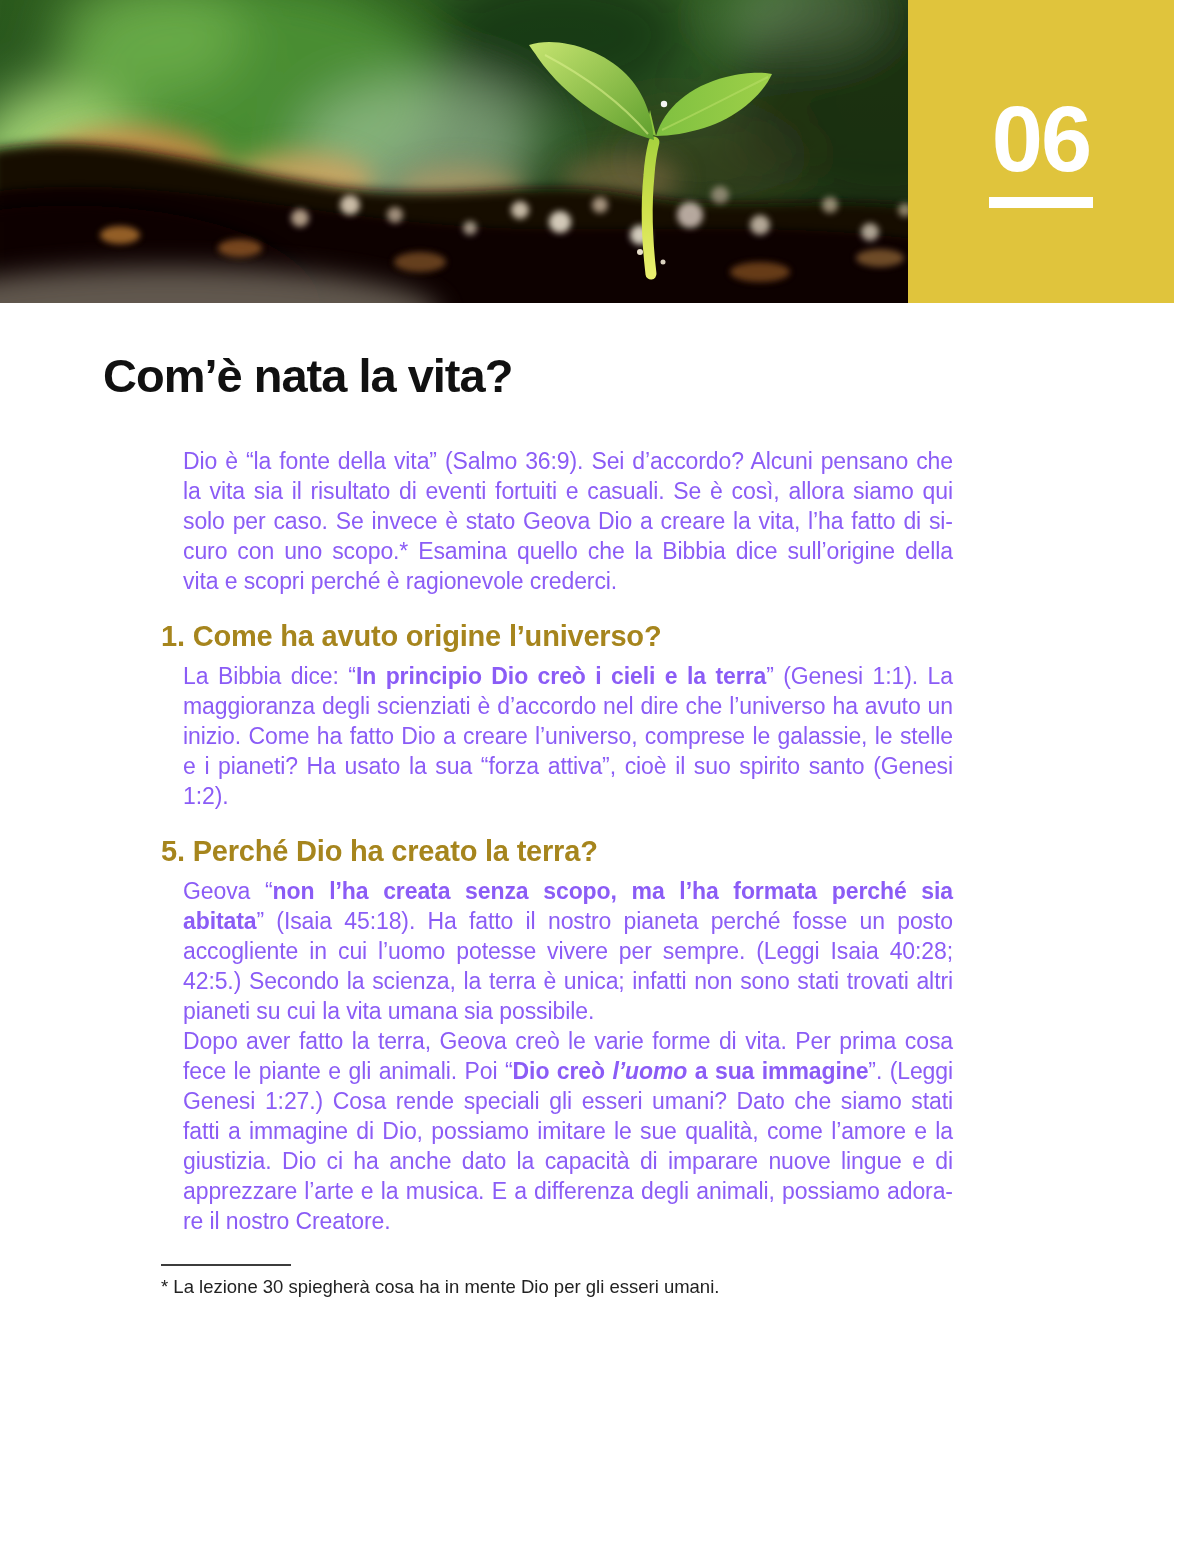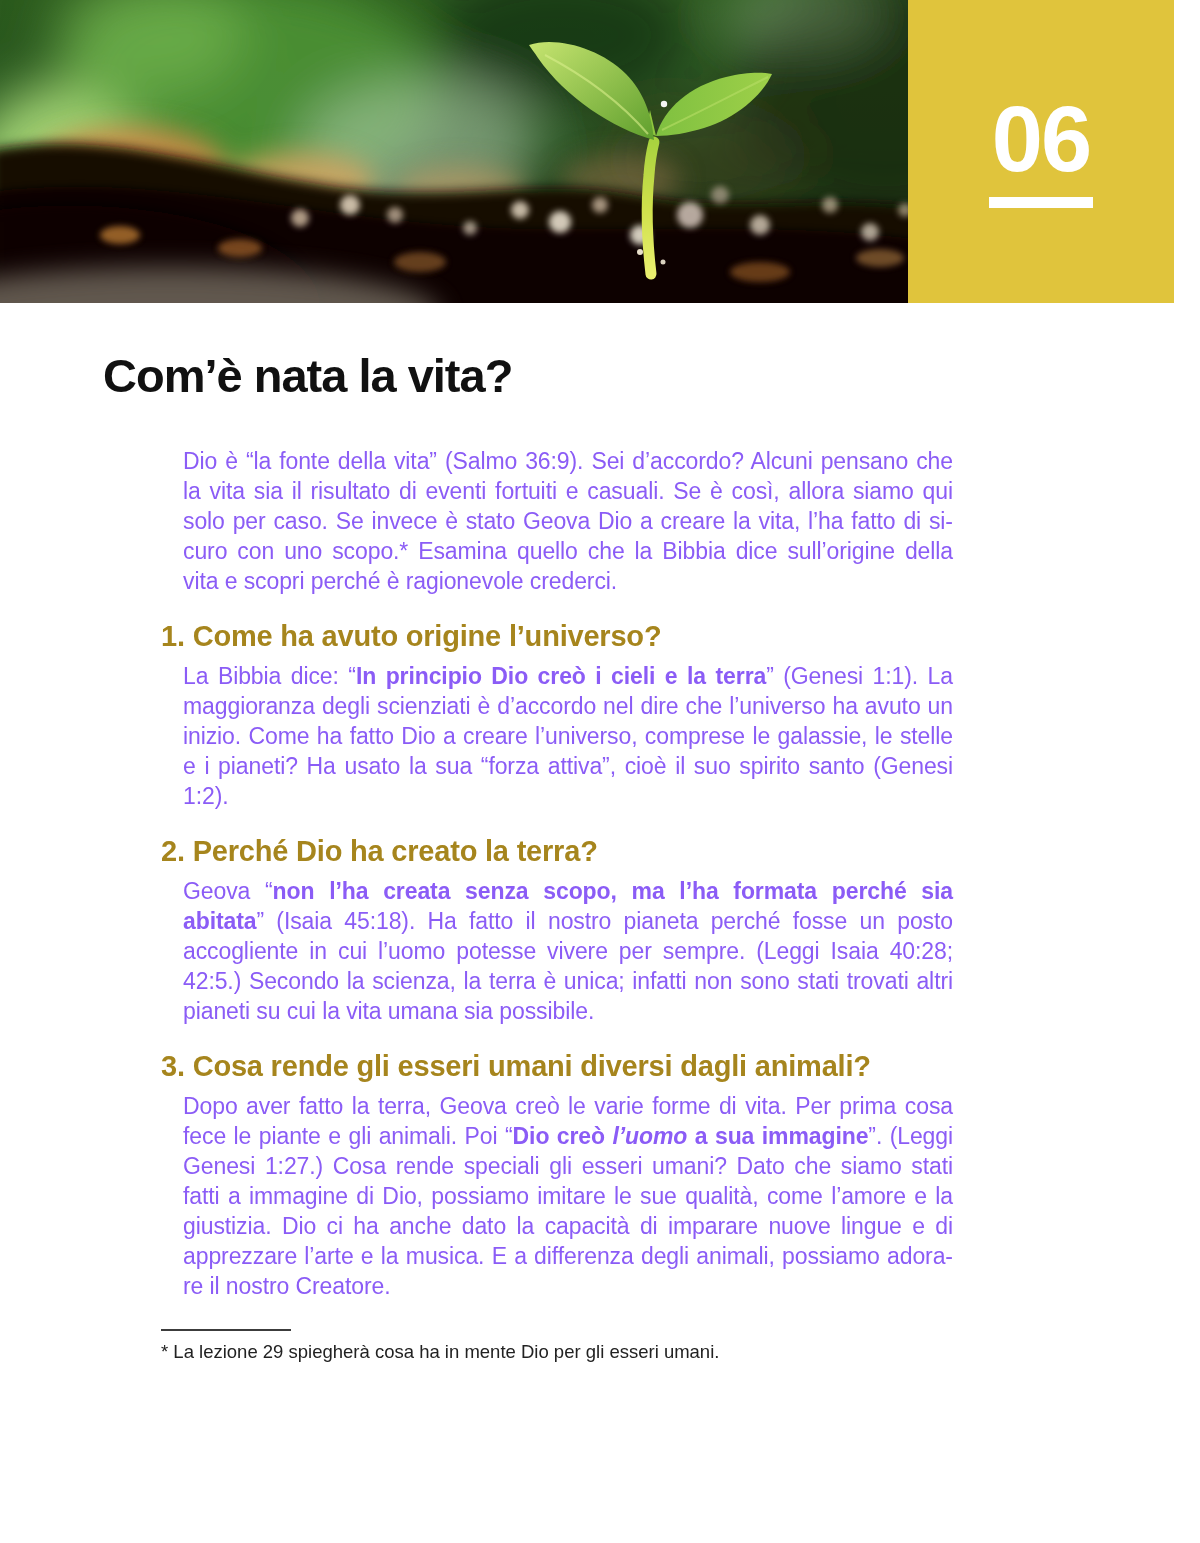--- a/index.html
+++ b/index.html
@@ -167,28 +167,27 @@
     <h1 class="title">Com’è nata la vita?</h1>
 
     <p class="para intro"><span>Dio è “la fonte della vita” (Salmo 36:9). Sei d’accordo? Alcuni pensano che la vita sia il risultato di eventi fortuiti e casuali. Se è così, allora siamo qui solo per caso. Se invece è stato Geova Dio a creare la vita, l’ha fatto di si­curo con uno scopo.* Esamina quello che la Bibbia dice sull’origine della vita e scopri perché è ragionevole crederci.</span></p>
 
     <section>
       <h2 class="q">1. Come ha avuto origine l’universo?</h2>
       <p class="para"><span>La Bibbia dice: “</span><span style="font-weight: 700;">In principio Dio creò i cieli e la terra</span><span>” (Genesi 1:1). La maggioranza degli scienziati è d’accordo nel dire che l’universo ha avuto un inizio. Come ha fatto Dio a creare l’universo, comprese le galassie, le stelle e i pianeti? Ha usato la sua “forza attiva”, cioè il suo spirito santo (Genesi 1:2).</span></p>
     </section>
 
     <section>
-      <h2 class="q">2. Perché Dio ha creato la terra?</h2>
+      <h2 class="q">5. Perché Dio ha creato la terra?</h2>
       <p class="para"><span>Geova “</span><span style="font-weight: 700;">non l’ha creata senza scopo, ma l’ha formata perché sia abitata</span><span>” (Isaia 45:18). Ha fatto il nostro pianeta perché fosse un posto accogliente in cui l’uomo potesse vivere per sempre. (Leggi Isaia 40:28; 42:5.) Secon­do la scienza, la terra è unica; infatti non sono stati trovati altri pianeti su cui la vita umana sia possibile.</span></p>
     </section>
 
     <section>
-      <h2 class="q">3. Cosa rende gli esseri umani diversi dagli animali?</h2>
       <p class="para"><span>Dopo aver fatto la terra, Geova creò le varie forme di vita. Per prima cosa fece le piante e gli animali. Poi “</span><span style="font-weight: 700;">Dio creò </span><span style="font-weight: 700; font-style: italic;">l’uomo</span><span style="font-weight: 700;"> a sua immagine</span><span>”. (Leggi Genesi 1:27.) Cosa rende speciali gli esseri umani? Dato che siamo sta­ti fatti a immagine di Dio, possiamo imitare le sue qualità, come l’amore e la giustizia. Dio ci ha anche dato la capacità di imparare nuove lingue e di apprezzare l’arte e la musica. E a differenza degli animali, possiamo adora­re il nostro Creatore.</span></p>
     </section>
 
     <footer class="footnote-area">
       <div class="footnote-rule"></div>
-      <p class="footnote">* La lezione 29 spiegherà cosa ha in mente Dio per gli esseri umani.</p>
+      <p class="footnote">* La lezione 30 spiegherà cosa ha in mente Dio per gli esseri umani.</p>
     </footer>
   </main>
 
 </div>
 
 </body></html>

